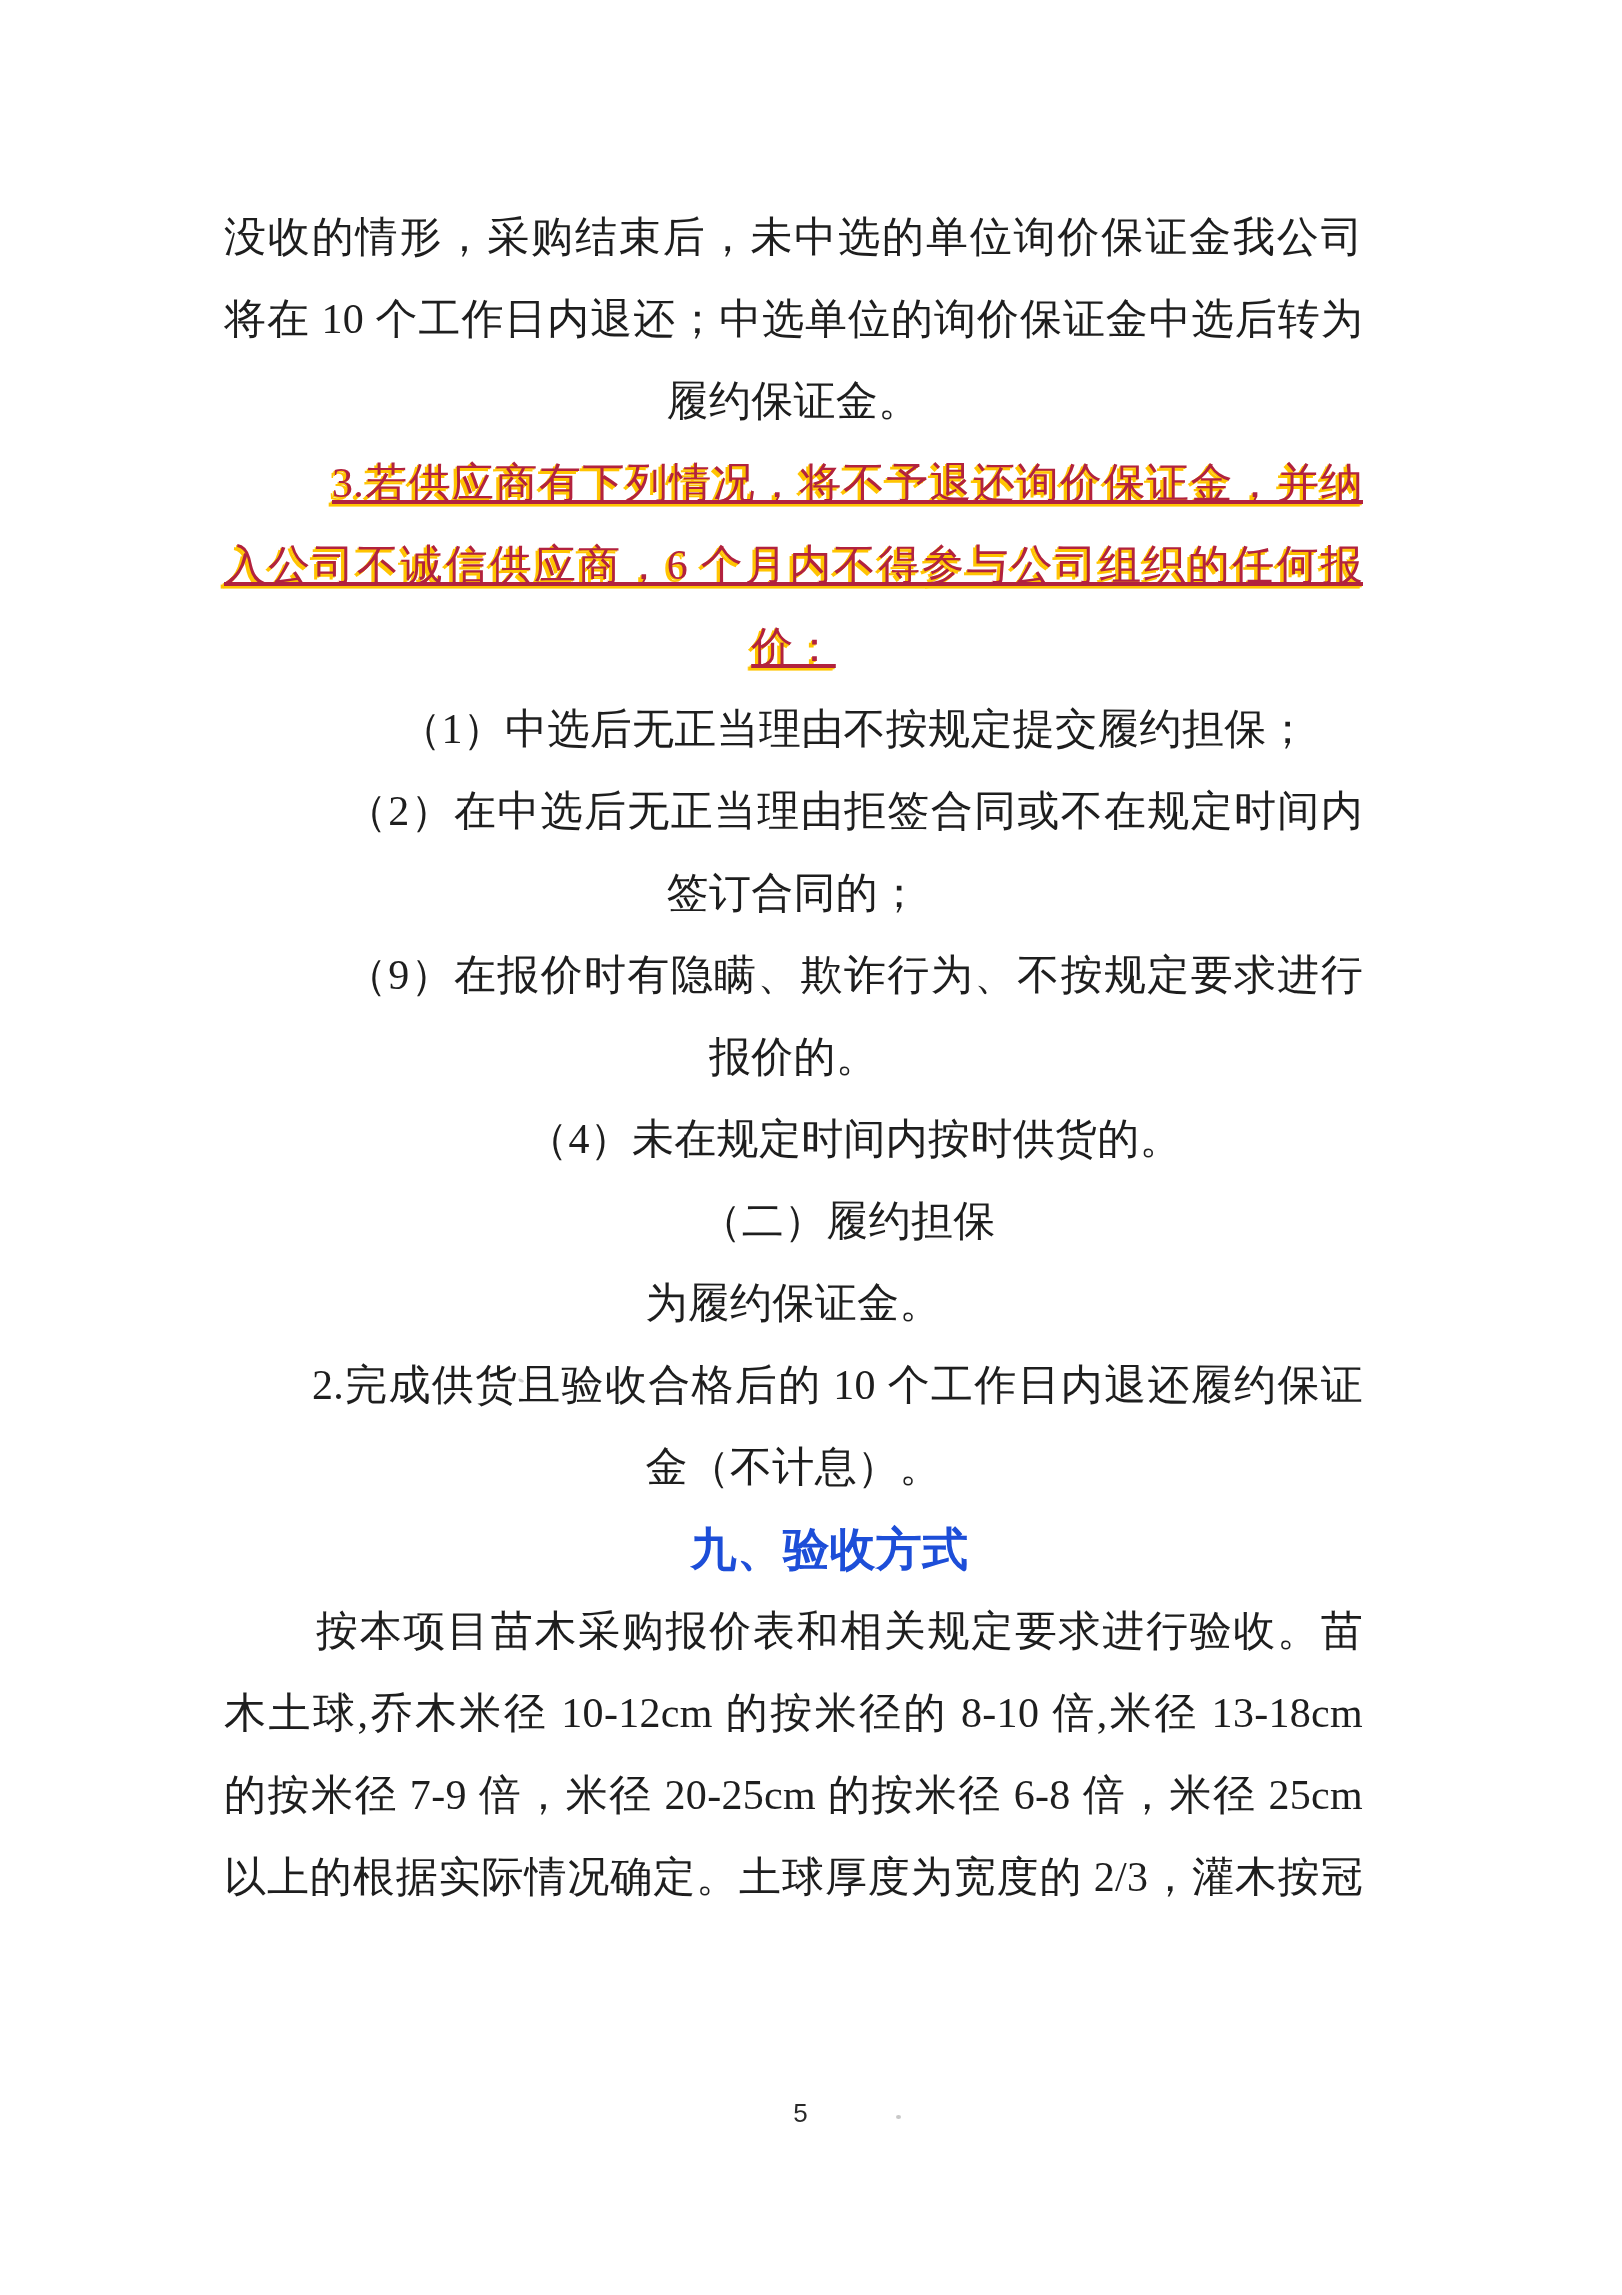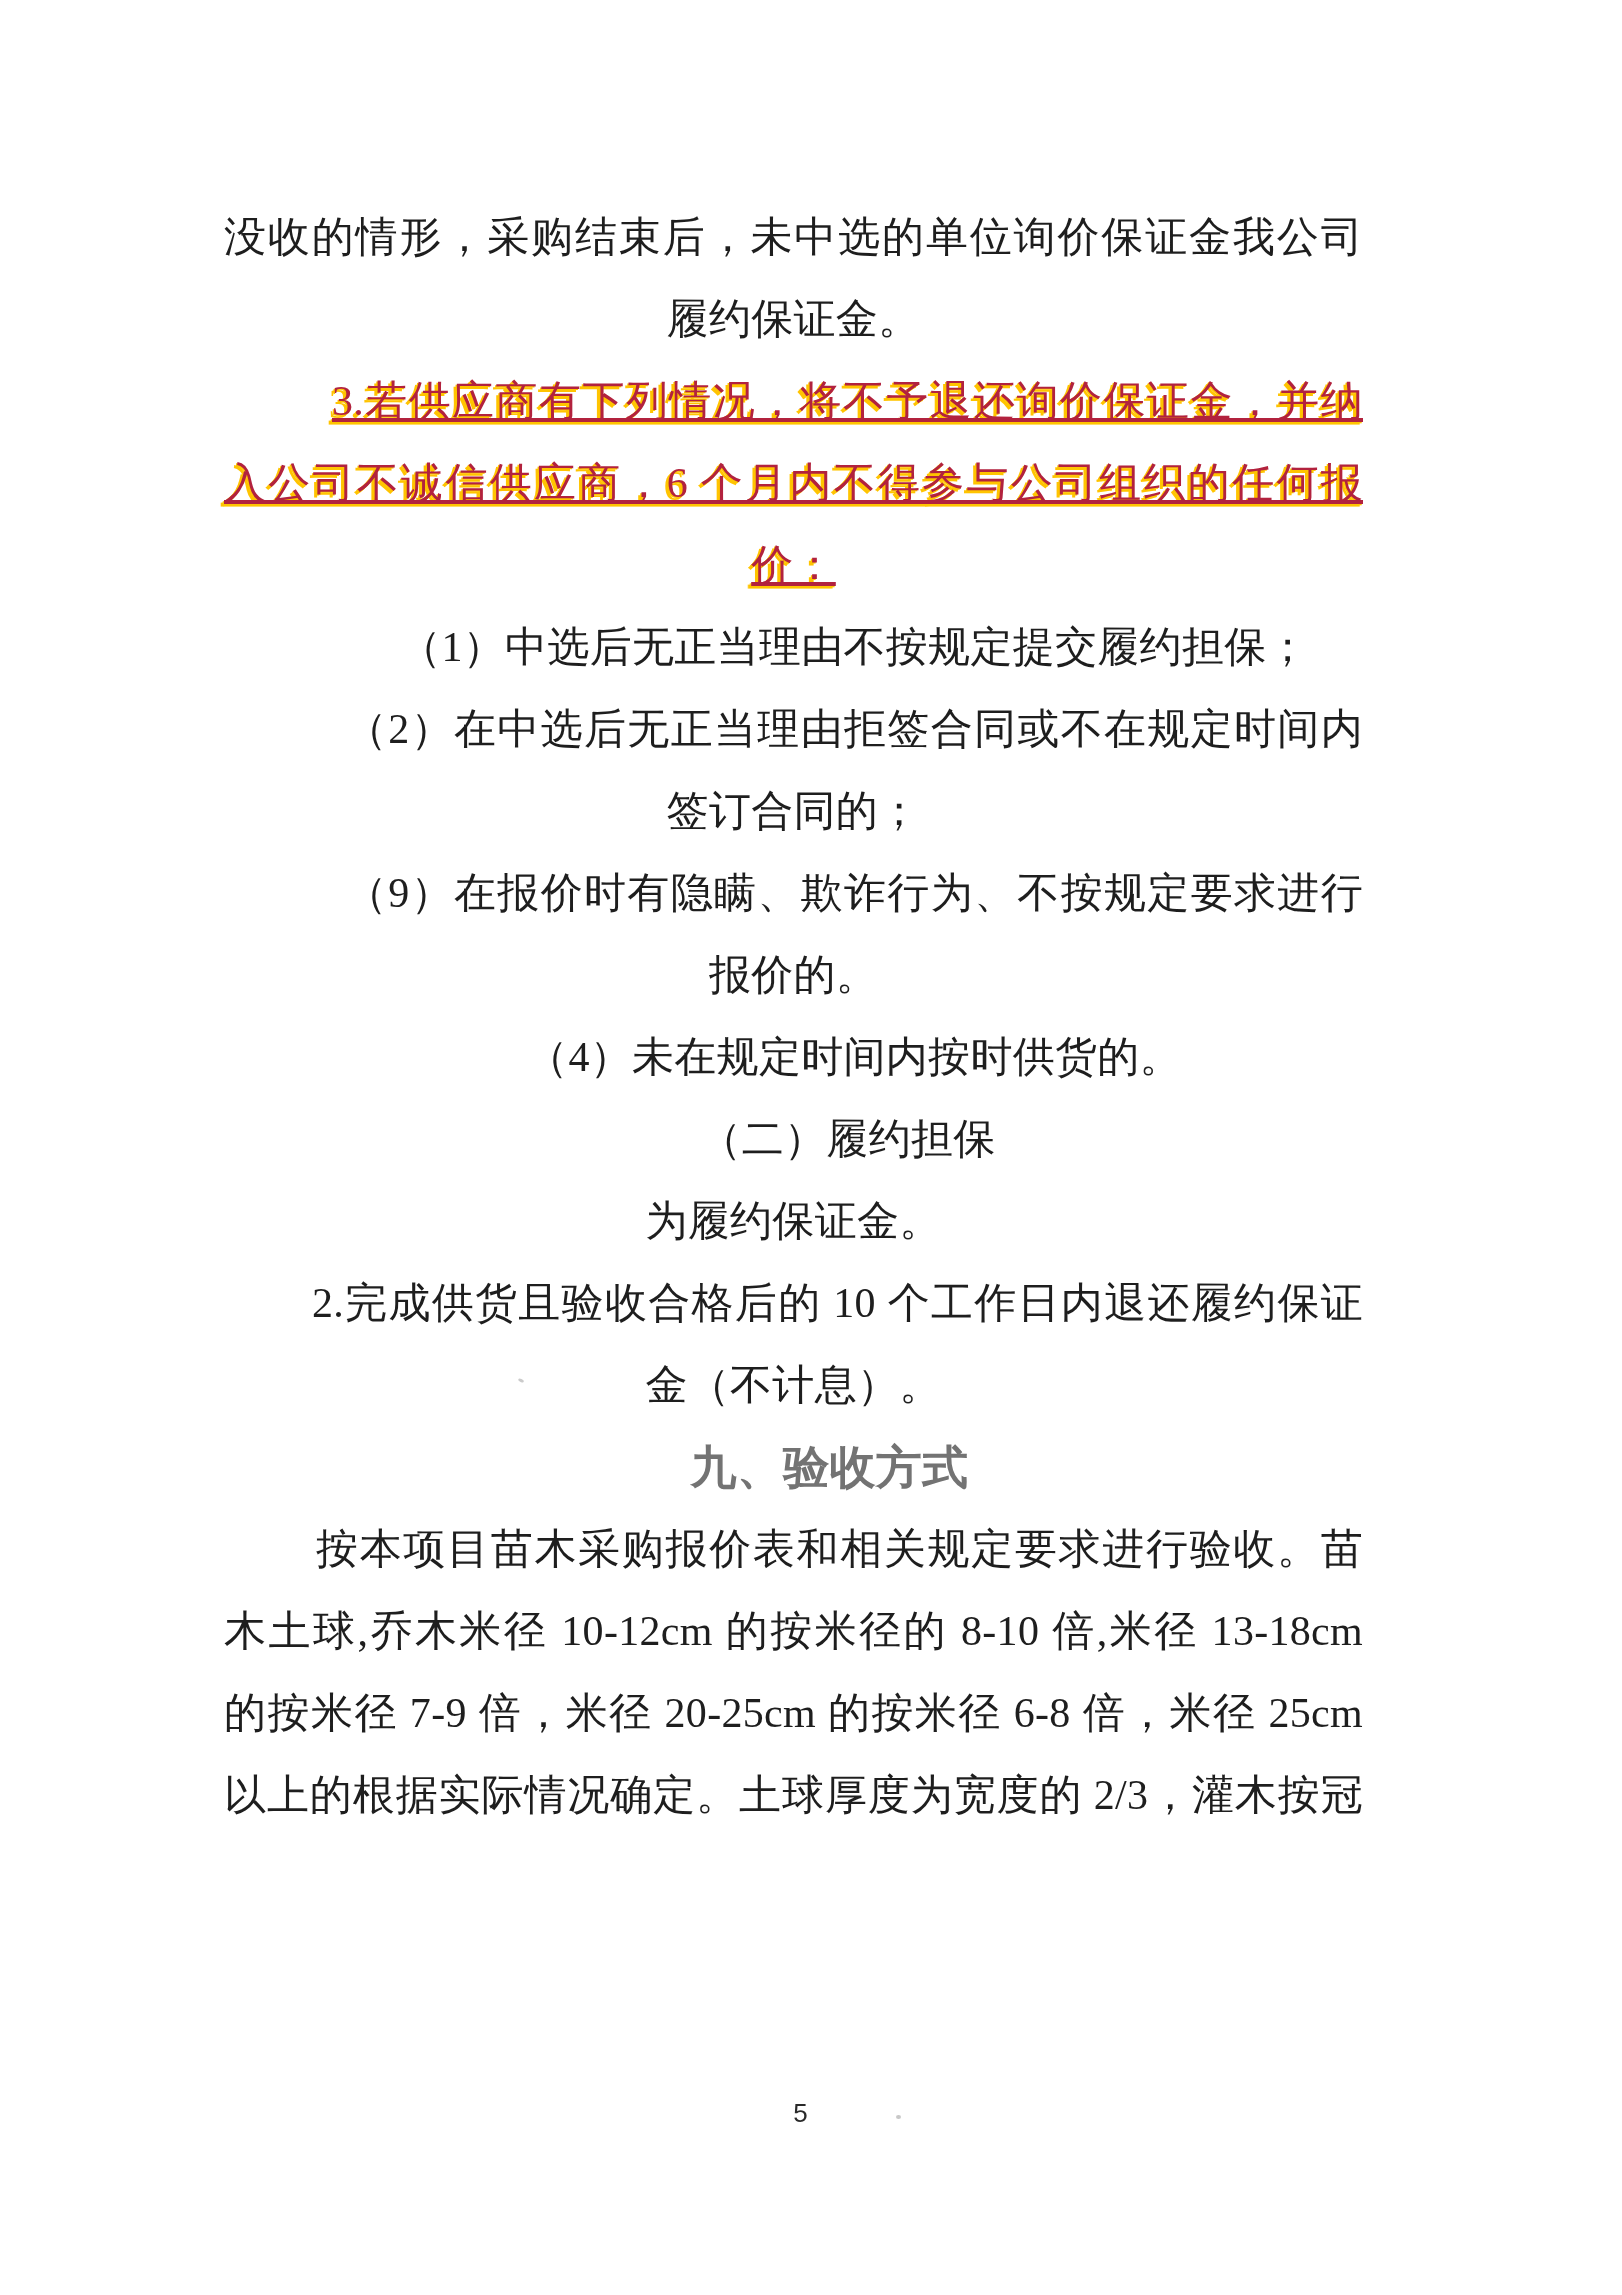--- a/index.html
+++ b/index.html
@@ -47,21 +47,21 @@
     color: var(--red_text, #b2223e);
     text-shadow: -1.3px 1.3px 0 var(--red_shadow, #ffc400),
                  -3.3px 2.6px 0 var(--red_shadow, #ffc400);
     text-decoration: underline;
   }
   
   .head {
     font-family: "Liberation Sans", sans-serif;
     font-weight: 700;
     font-size: 46px;
-    color: #737373;
+    color: #1d4ed8;
   }
   .i110 { text-indent: 72px; }
   .i135 { text-indent: 88px; }
   .i140 { text-indent: 92px; }
   .i165 { text-indent: 108px; }
   .i185 { text-indent: 121px; }
 
   .pagenum {
     position: absolute;
     top: 2098px;
@@ -89,20 +89,21 @@
     opacity: 0.75;
   }
 </style>
 </head>
 <body>
 
 <div class="page">
 
   <main class="doc">
     <p class="line jt">没收的情形，采购结束后，未中选的单位询价保证金我公司</p>
+    <p class="line jt">将在 10 个工作日内退还；中选单位的询价保证金中选后转为</p>
     <p class="line">履约保证金。</p>
     <p class="line jt red i165">3.若供应商有下列情况，将不予退还询价保证金，并纳</p>
     <p class="line jt red">入公司不诚信供应商，6 个月内不得参与公司组织的任何报</p>
     <p class="line red">价：</p>
     <p class="line i185">（1）中选后无正当理由不按规定提交履约担保；</p>
     <p class="line jt i185">（2）在中选后无正当理由拒签合同或不在规定时间内</p>
     <p class="line">签订合同的；</p>
     <p class="line jt i185">（9）在报价时有隐瞒、欺诈行为、不按规定要求进行</p>
     <p class="line">报价的。</p>
     <p class="line i185">（4）未在规定时间内按时供货的。</p>

